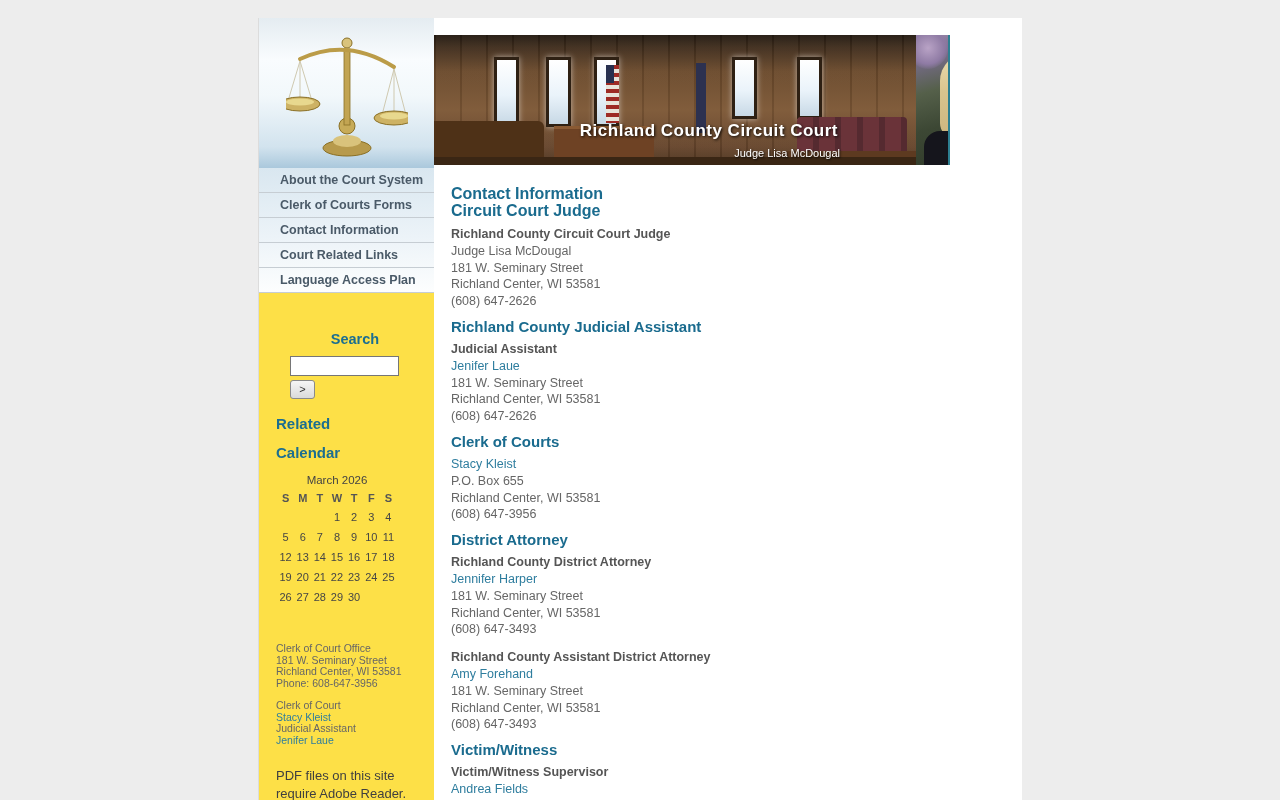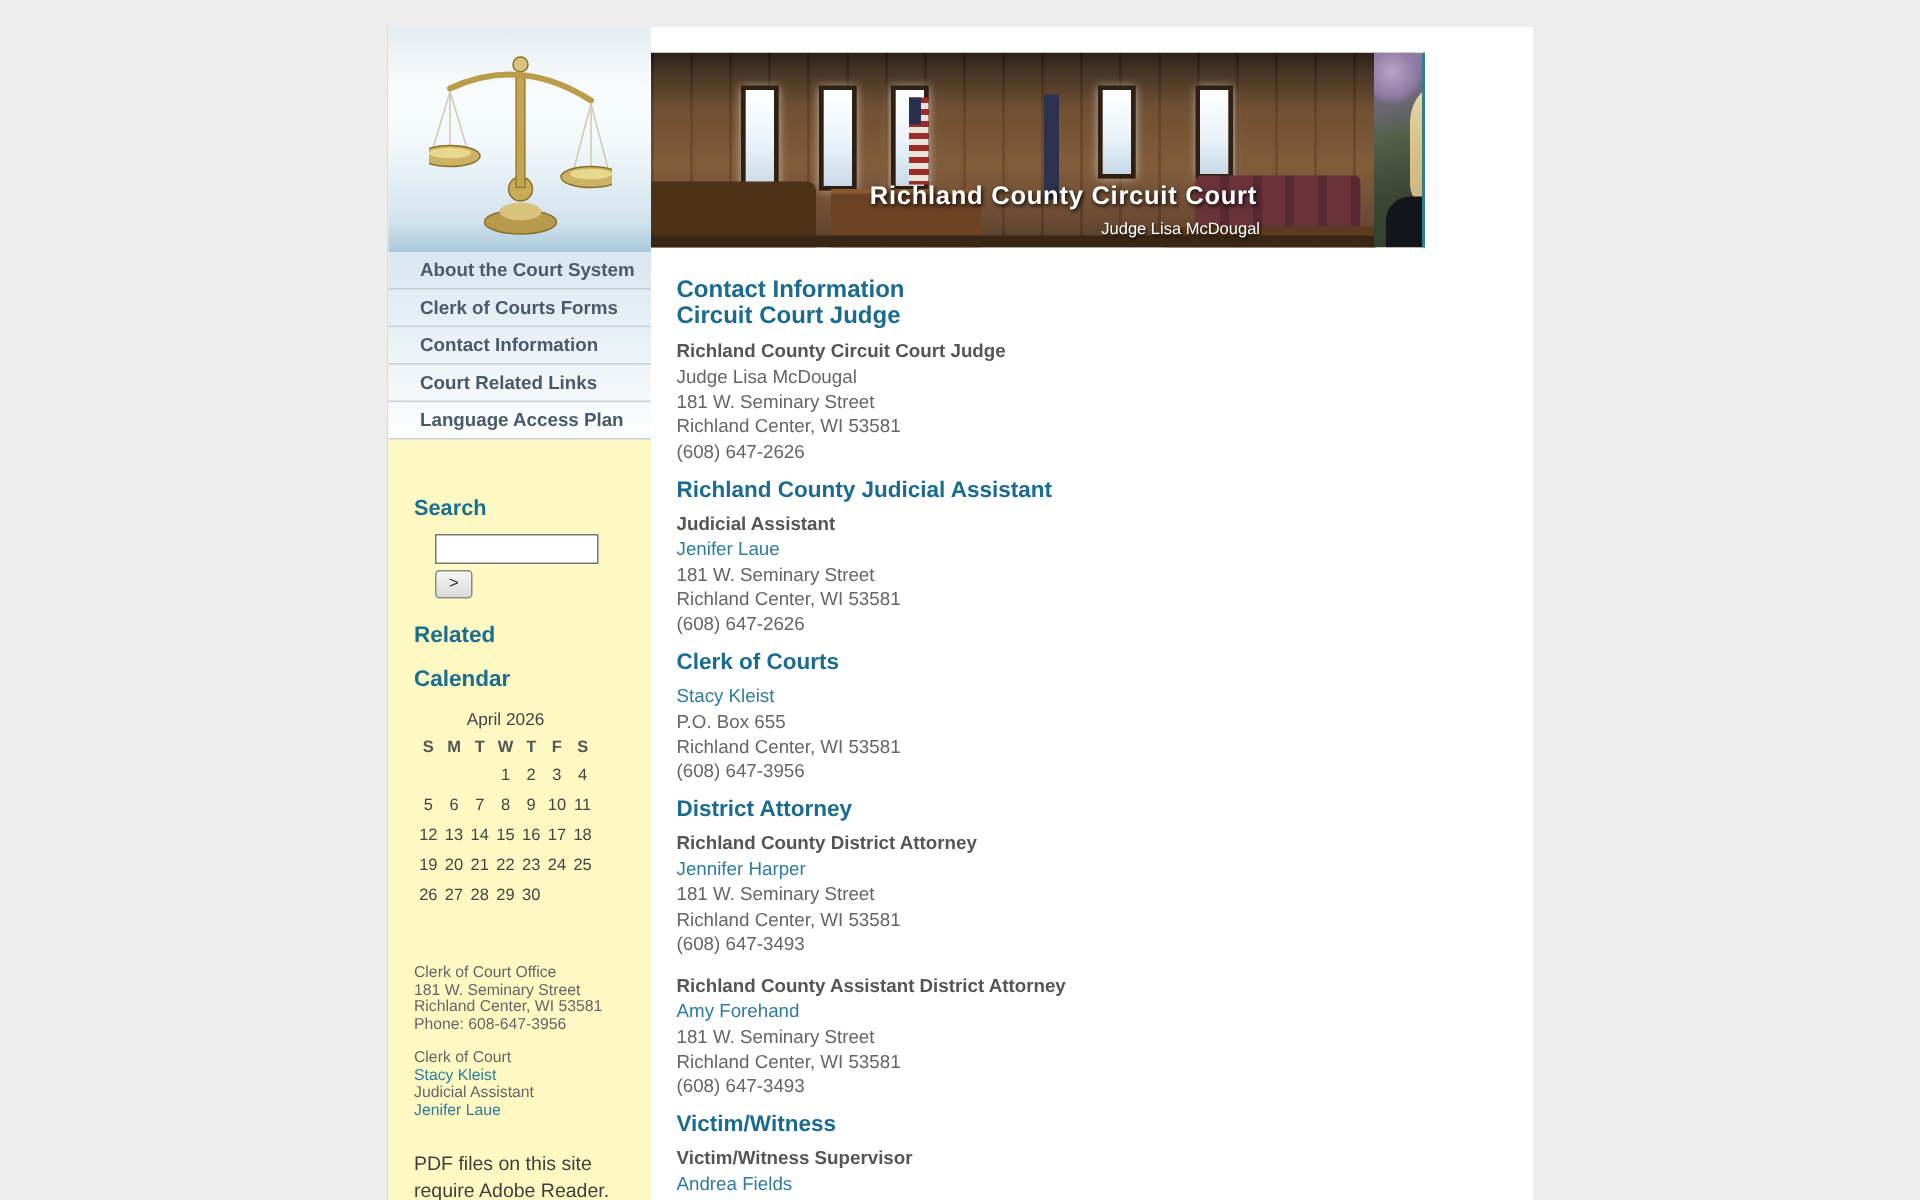--- a/index.html
+++ b/index.html
@@ -7,34 +7,34 @@
     width:1280px;height:800px;overflow:hidden;
     background:#ededed;
     font-family:"Liberation Sans", sans-serif;
     position:relative;
   }
   .page{
     position:absolute;left:258px;top:18px;width:764px;height:782px;
     background:#ffffff;border-left:1px solid #dcdcdc;box-sizing:border-box;
   }
   
-  .sidebar{position:absolute;left:0;top:0;width:175px;height:782px;background:#fef9c3;}
+  .sidebar{position:absolute;left:0;top:0;width:175px;height:782px;background:#fde047;}
   .logo-area{
     height:150px;
     background:linear-gradient(180deg,#e4ecf1 0%,#f9fcfe 28%,#f2f8fb 52%,#d2e3ee 86%,#aac8dc 100%);
     display:flex;align-items:center;justify-content:center;
   }
   .nav{background:linear-gradient(180deg,#d9e7f0 0%,#ecf3f8 55%,#fdfefe 100%);}
   .nav-item{
     height:24px;line-height:24px;padding-left:21px;
     font-size:12.5px;font-weight:bold;color:#4a5a68;
     border-bottom:1px solid #c6cdd3;cursor:pointer;
   }
   .side-h{color:#1b6e91;font-weight:bold;margin:0 0 0 17px;}
-  .search-h{font-size:14.5px;margin-top:38px;}
+  .search-h{font-size:14.5px;margin-top:38px;text-align:center;}
   .search-input{
     display:block;margin:9px 0 0 31px;width:101px;height:16px;
     border:1px solid #767676;font-size:12px;padding:1px 3px;
   }
   .search-btn{
     display:block;margin:4px 0 0 31px;width:25px;height:19px;
     background:linear-gradient(#f6f6f6,#dadada);
     border:1px solid #8a8a8a;border-radius:3px;
     font-size:11px;color:#333;line-height:15px;text-align:center;cursor:pointer;
   }
@@ -144,21 +144,21 @@
       <div class="nav-item"><span>Language Access Plan</span></div>
     </div>
 
     <div class="side-h search-h">Search</div>
     <input class="search-input" type="text" value="" style="">
     <button class="search-btn">&gt;</button>
 
     <div class="side-h archives-h">Related</div>
     <div class="side-h calendar-h">Calendar</div>
 
-    <div class="cal-month">April 2026</div>
+    <div class="cal-month">March 2026</div>
     <table class="cal-table">
       <tbody>
           <tr>
         <th>S</th>
         <th>M</th>
         <th>T</th>
         <th>W</th>
         <th>T</th>
         <th>F</th>
         <th>S</th>

